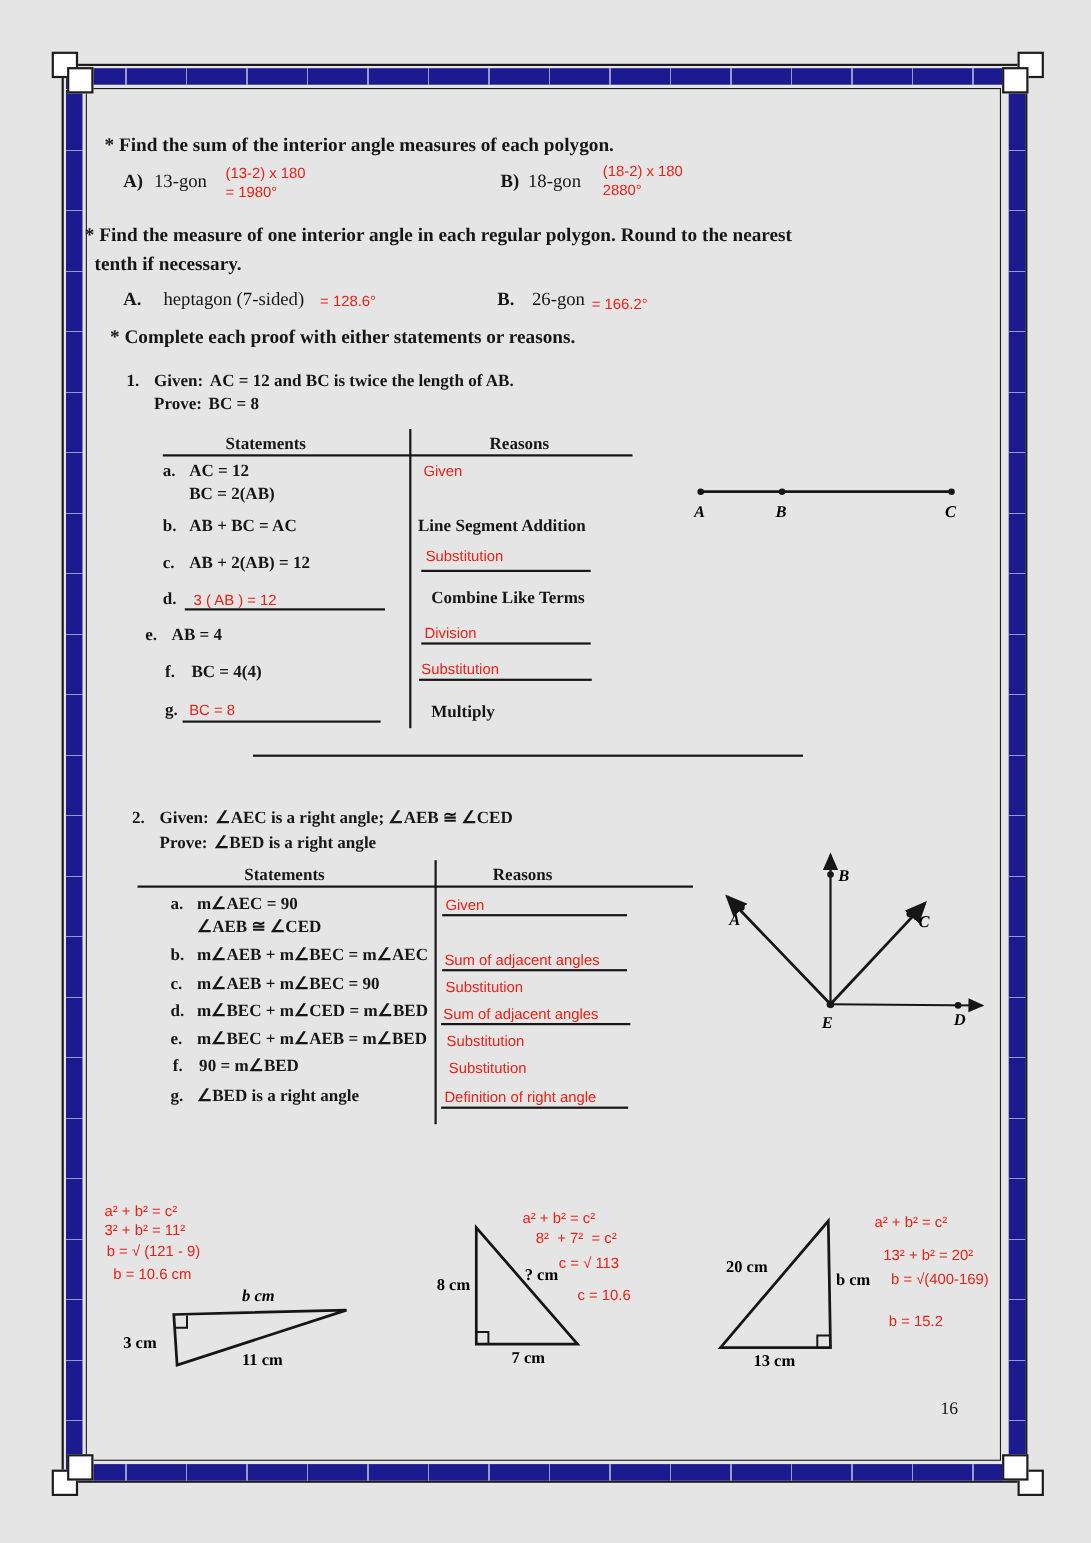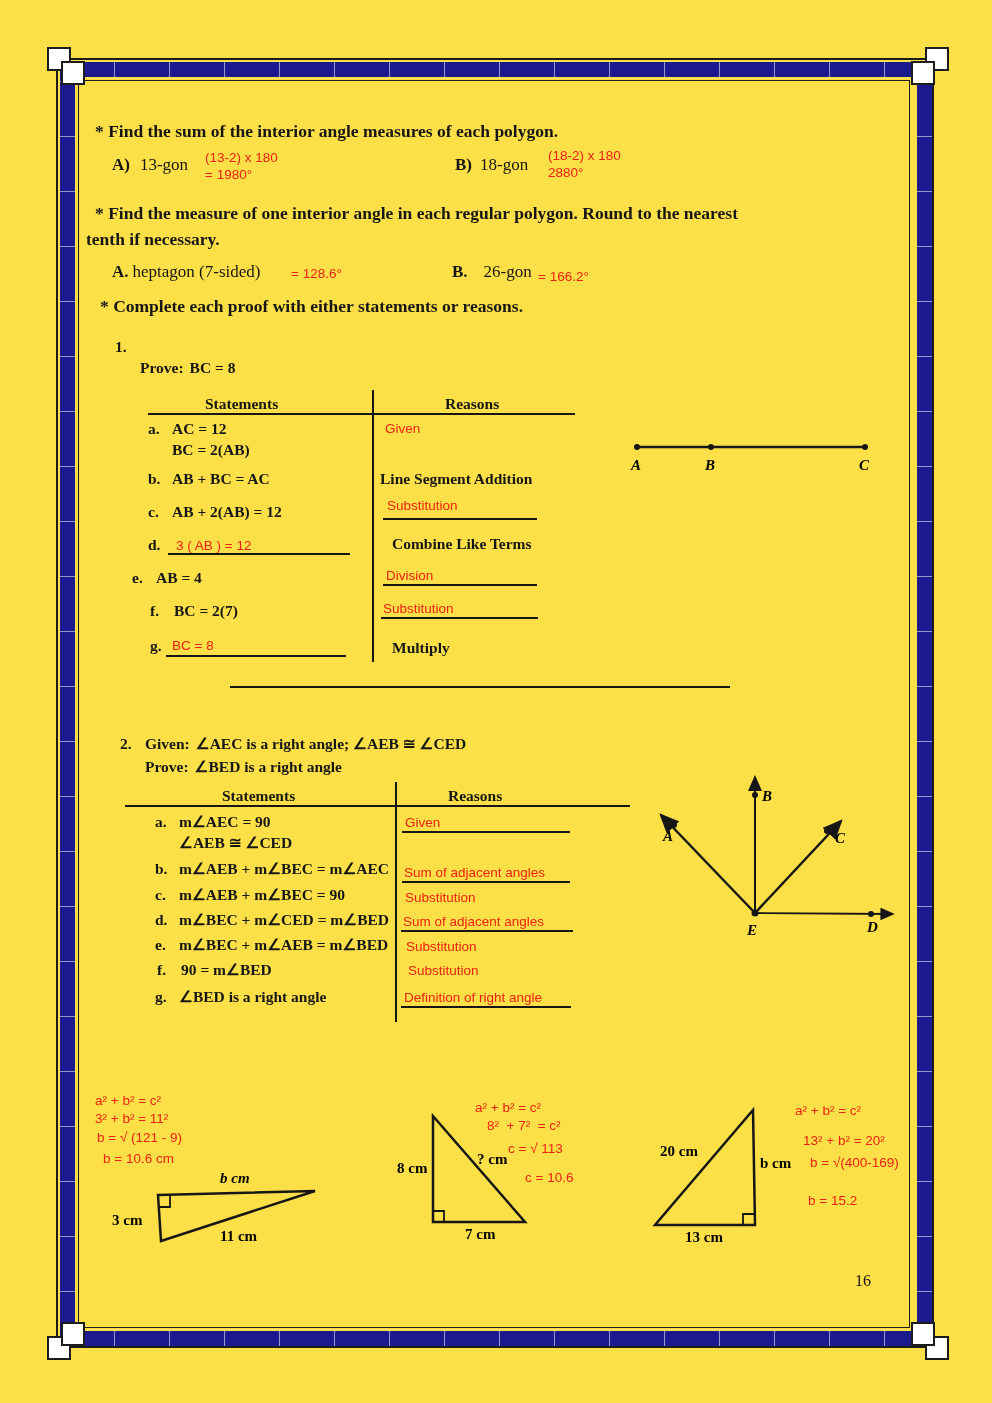--- a/index.html
+++ b/index.html
@@ -1,16 +1,16 @@
 <!DOCTYPE html>
 <html><head>
 <meta charset="utf-8">
 <style>
   html,body{margin:0;padding:0;background:#ffffff;}
-  #page{position:relative;width:992px;height:1403px;background:#fde047;overflow:hidden;
+  #page{position:relative;width:992px;height:1403px;background:#e5e5e5;overflow:hidden;
         font-family:"Liberation Serif",serif;color:#161616;}
   .t{position:absolute;white-space:pre;line-height:1.15;}
   .serif{font-family:"Liberation Serif",serif;}
   .bold{font-weight:bold;}
   .title{font-size:17.5px;font-weight:bold;}
   .item{font-size:17px;text-align:center;}
   .st{font-size:15.5px;font-weight:bold;}
   .red{color:#ee2014;font-family:"Liberation Sans",sans-serif;font-size:13.5px;font-weight:normal;}
   .redwork{color:#ee2014;font-family:"Liberation Sans",sans-serif;font-size:13.5px;}
   .lab{display:inline-block;min-width:24px;font-weight:bold;}
@@ -47,30 +47,31 @@
   <div class="csq" style="left:911px;top:1322px;"></div>
 
   <div class="t title" style="left:95px;top:121px;">* Find the sum of the interior angle measures of each polygon.</div>
   <div class="t item" style="left:112px;top:155px;"><span class="bold">A)</span><span style="margin-left:10px;">13-gon</span></div>
   <div class="t red" style="left:205px;top:150px;">(13-2) x 180</div>
   <div class="t red" style="left:205px;top:167px;">= 1980°</div>
   <div class="t item" style="left:455px;top:155px;"><span class="bold">B)</span><span style="margin-left:8px;">18-gon</span></div>
   <div class="t red" style="left:548px;top:148px;">(18-2) x 180</div>
   <div class="t red" style="left:548px;top:165px;">2880°</div>
 
-  <div class="t title" style="left:95px;top:203px;">* Find the measure of one interior angle in each regular polygon. Round to the nearest</div>
+  <div class="t title" style="left:77px;top:203px;">* Find the measure of one interior angle in each regular polygon. Round to the nearest</div>
   <div class="t title" style="left:86px;top:229px;">tenth if necessary.</div>
-  <div class="t item" style="left:112px;top:262px;"><span class="bold">A.</span><span style="margin-left:4px;">heptagon (7-sided)</span></div>
+  <div class="t item" style="left:112px;top:262px;"><span class="bold">A.</span><span style="margin-left:20px;">heptagon (7-sided)</span></div>
   <div class="t red" style="left:291px;top:266px;">= 128.6°</div>
   <div class="t item" style="left:452px;top:262px;"><span class="bold">B.</span><span style="margin-left:16px;">26-gon</span></div>
   <div class="t red" style="left:538px;top:269px;">= 166.2°</div>
 
   <div class="t title" style="left:100px;top:296px;">* Complete each proof with either statements or reasons.</div>
 
   <div class="t st" style="left:115px;top:338px;">1.</div>
+  <div class="t st" style="left:140px;top:338px;"><span class="bold">Given:</span><span style="margin-left:6px;">AC = 12 and BC is twice the length of AB.</span></div>
   <div class="t st" style="left:140px;top:359px;"><span class="bold">Prove:</span><span style="margin-left:6px;">BC = 8</span></div>
 
   <div class="t st" style="left:205px;top:395px;">Statements</div>
   <div class="t st" style="left:445px;top:395px;">Reasons</div>
   <div class="hline" style="left:148px;top:413px;width:427px;"></div>
   <div class="vline" style="left:372px;top:390px;height:272px;"></div>
 
   <div class="t st" style="left:148px;top:420px;"><span class="lab">a.</span><span>AC = 12</span></div>
   <div class="t st" style="left:172px;top:441px;">BC = 2(AB)</div>
   <div class="t red" style="left:385px;top:421px;">Given</div>
@@ -84,21 +85,21 @@
 
   <div class="t st" style="left:148px;top:536px;"><span class="lab">d.</span></div>
   <div class="t red" style="left:176px;top:538px;">3 ( AB ) = 12</div>
   <div class="blank" style="left:168px;top:553px;width:182px;"></div>
   <div class="t st" style="left:392px;top:535px;">Combine Like Terms</div>
 
   <div class="t st" style="left:132px;top:569px;"><span class="lab">e.</span><span>AB = 4</span></div>
   <div class="t red" style="left:386px;top:568px;">Division</div>
   <div class="blank" style="left:383px;top:584px;width:154px;"></div>
 
-  <div class="t st" style="left:150px;top:602px;"><span class="lab">f.</span><span>BC = 2(7)</span></div>
+  <div class="t st" style="left:150px;top:602px;"><span class="lab">f.</span><span>BC = 4(4)</span></div>
   <div class="t red" style="left:383px;top:601px;">Substitution</div>
   <div class="blank" style="left:381px;top:617px;width:157px;"></div>
 
   <div class="t st" style="left:150px;top:637px;"><span class="lab">g.</span></div>
   <div class="t red" style="left:172px;top:638px;">BC = 8</div>
   <div class="blank" style="left:166px;top:655px;width:180px;"></div>
   <div class="t st" style="left:392px;top:639px;">Multiply</div>
 
   <div class="hline" style="left:230px;top:686px;width:500px;"></div>
 

